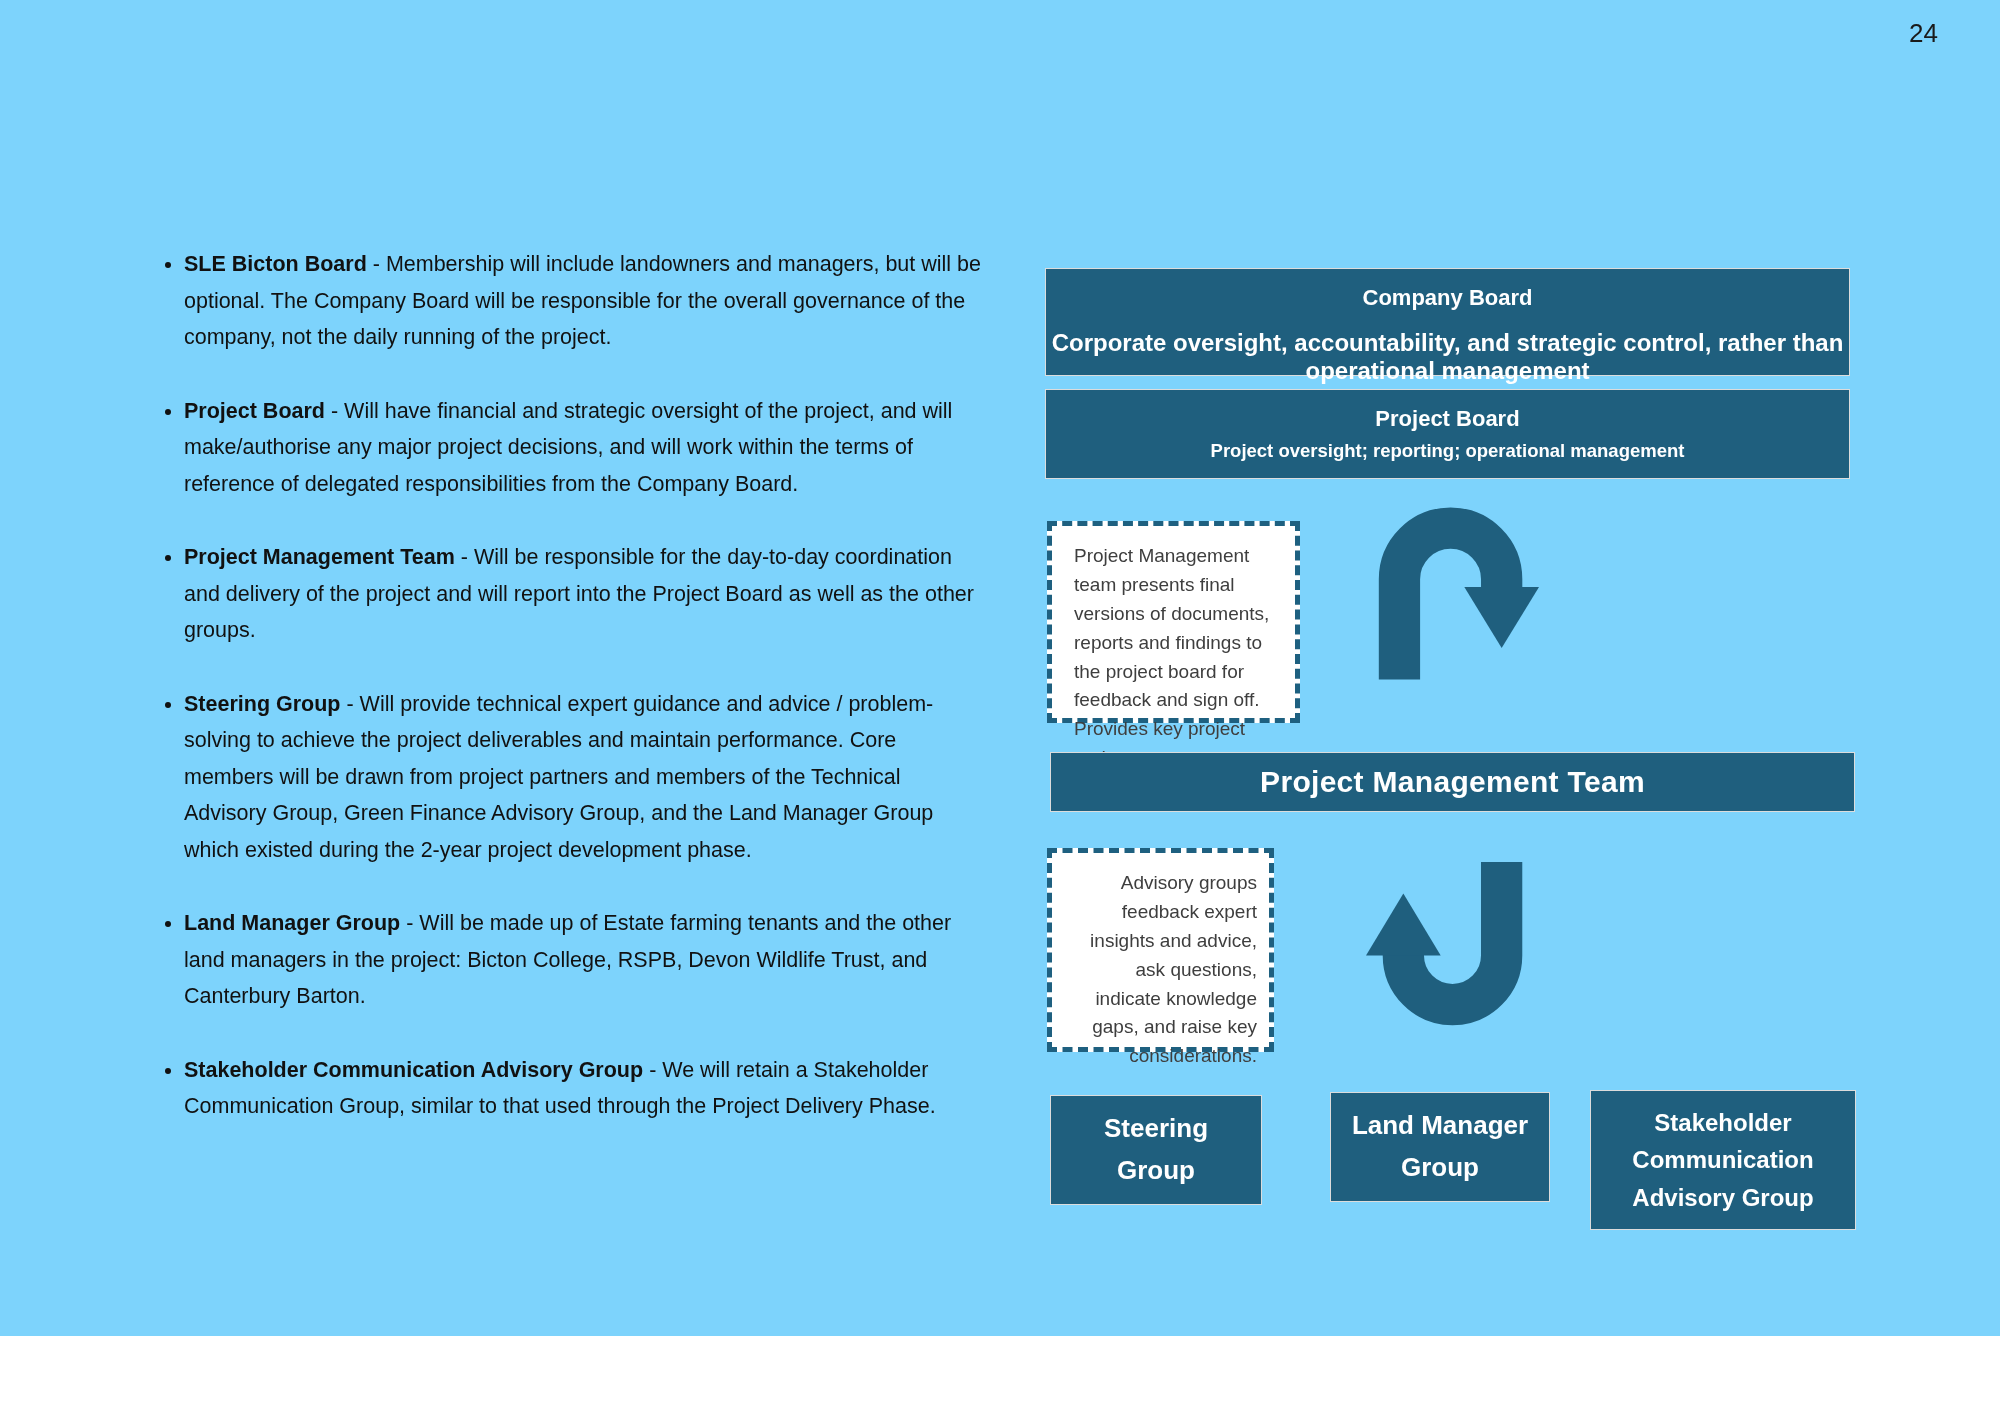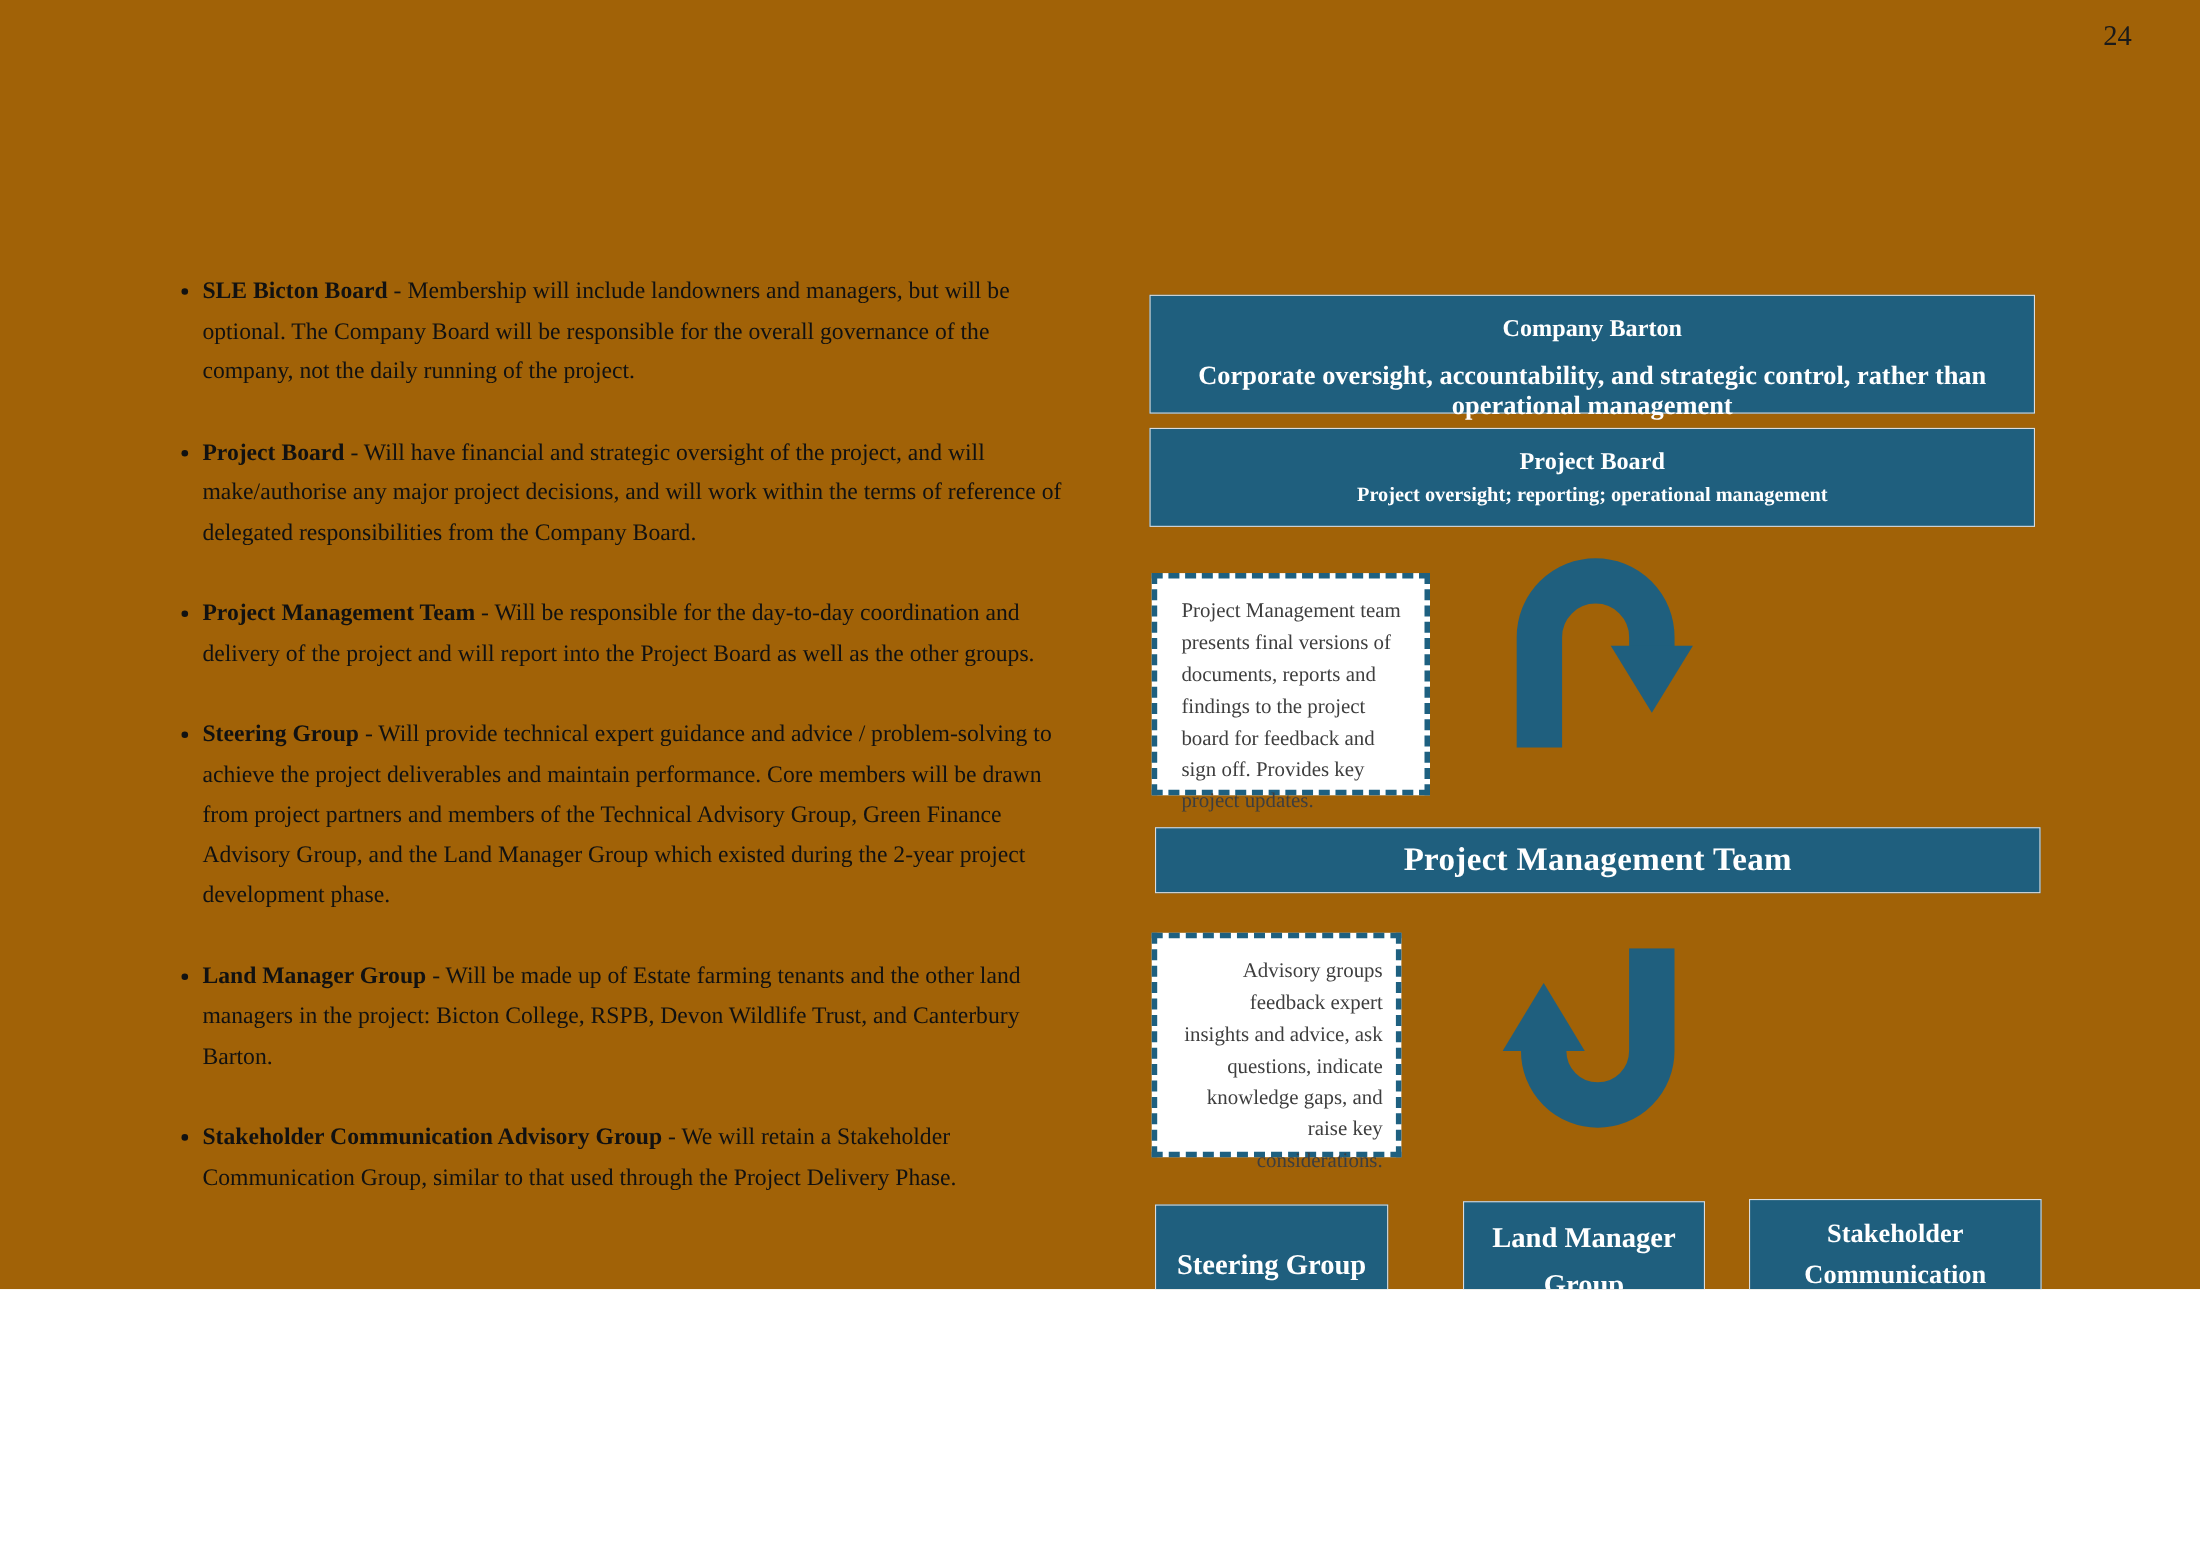--- a/index.html
+++ b/index.html
@@ -1,20 +1,20 @@
 <!DOCTYPE html>
 <html><head>
 <meta charset="utf-8">
 <style>
   html,body{margin:0;padding:0;background:#ffffff;}
   .page{
     position:relative;
-    width:2000px;height:1172px;
-    background:#a16207;
-    font-family:Liberation Serif, serif;
+    width:2000px;height:1336px;
+    background:#7dd3fc;
+    font-family:Liberation Sans, sans-serif;
     overflow:hidden;
   }
   .page-number{
     position:absolute;top:18px;right:62px;
     font-size:26px;color:#1a1a1a;
   }
   .title-pill{
     position:absolute;left:525px;top:138px;width:955px;height:72px;
     background:#1d3a14;border-radius:38px;
     display:flex;align-items:center;justify-content:center;
@@ -99,21 +99,21 @@
     </li>
     <li>
       <span class="term">Stakeholder Communication Advisory Group</span> 
       <span>- We will retain a Stakeholder Communication Group, similar to that used through the Project Delivery Phase.</span>
     </li>
   </ul>
 
   <div class="diagram">
 
     <div class="solid-box box-company">
-      <div class="box-title">Company Barton</div>
+      <div class="box-title">Company Board</div>
       <div class="box-sub">Corporate oversight, accountability, and strategic control, rather than operational management</div>
     </div>
 
     <div class="solid-box box-project">
       <div class="box-title">Project Board</div>
       <div class="box-sub">Project oversight; reporting; operational management</div>
     </div>
 
     <div class="note note-top-left">Project Management team presents final versions of documents, reports and findings to the project board for feedback and sign off. Provides key project updates.</div>
 

